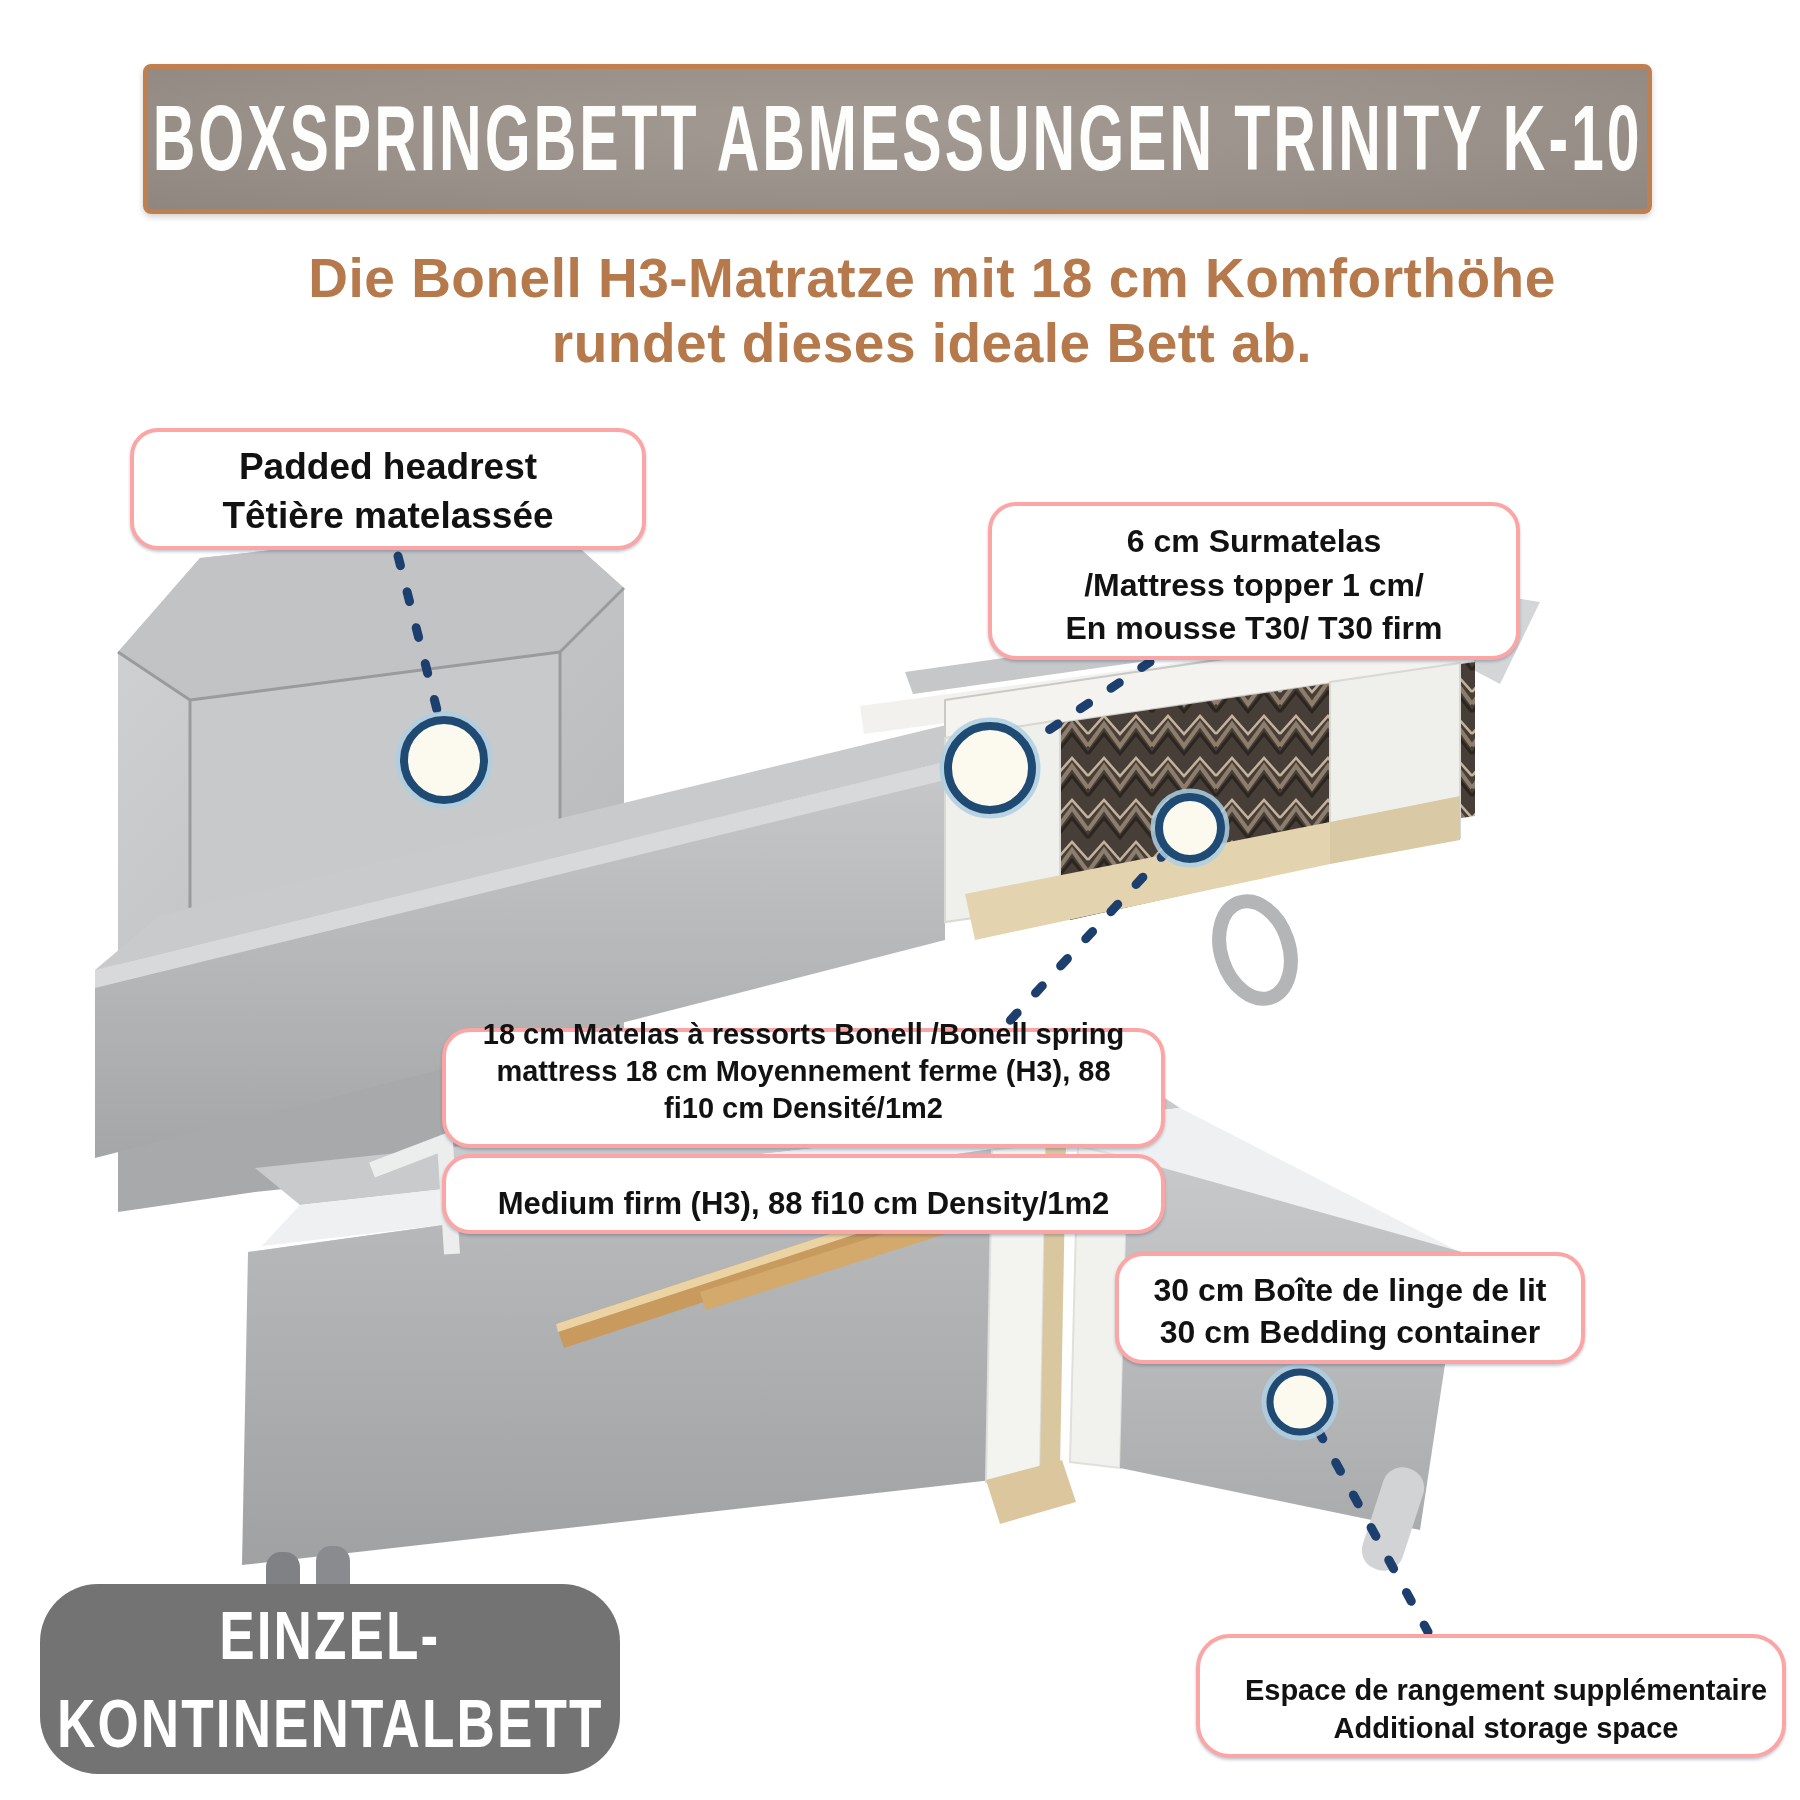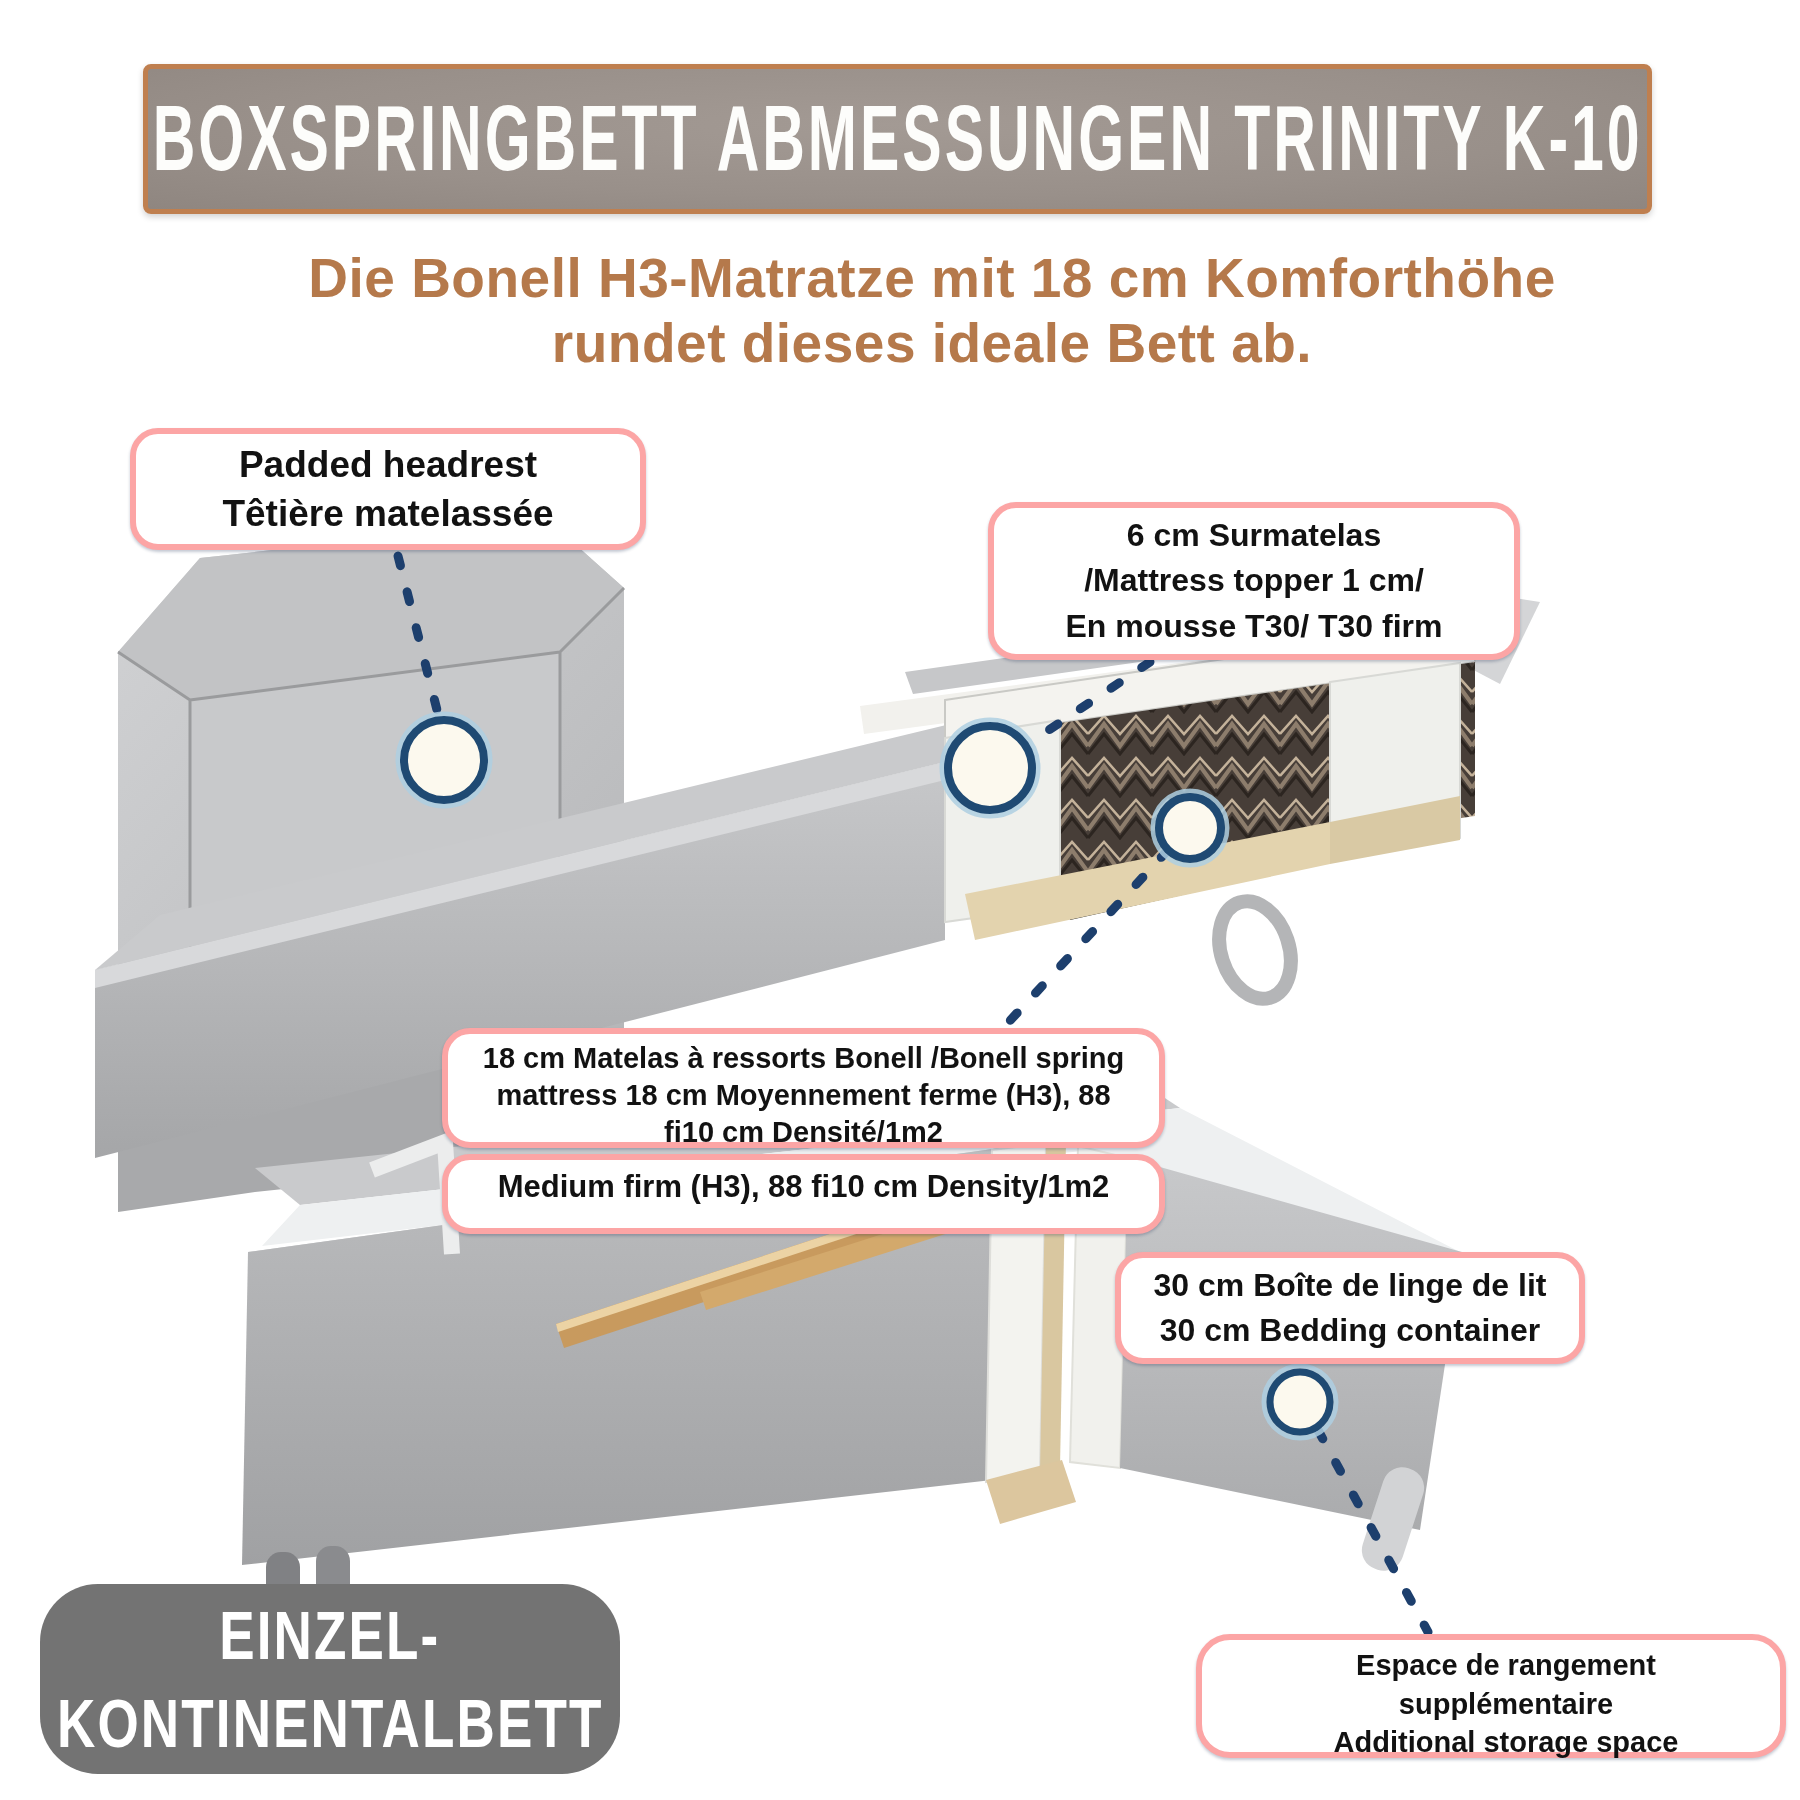--- a/index.html
+++ b/index.html
@@ -19,28 +19,28 @@
     color:#fdfdfb;font-weight:bold;font-size:82px;letter-spacing:.05em;
     transform:scaleX(.72) scaleY(1.12);transform-origin:center;display:inline-block;white-space:nowrap;
   }
   
   .subtitle{
     position:absolute;left:0;top:246px;width:1800px;text-align:center;
     color:#b5794b;font-weight:bold;font-size:55px;line-height:1.18;letter-spacing:.5px;padding-left:32px;
   }
   
   .co{
-    position:absolute;background:#ffffff;border:6px solid #fca5a5;border-radius:28px;
-    box-sizing:border-box;display:flex;flex-direction:column;align-items:center;justify-content:space-between;
+    position:absolute;background:#ffffff;border:4px solid #fca5a5;border-radius:28px;
+    box-sizing:border-box;display:flex;flex-direction:column;align-items:center;justify-content:flex-end;
     text-align:center;font-weight:bold;color:#121212;padding:6px 14px;line-height:1.33;
     box-shadow:0 2px 3px rgba(20,40,80,.25);
   }
   .co-headrest{left:130px;top:428px;width:516px;height:122px;font-size:37px;}
   .co-topper{left:988px;top:502px;width:532px;height:158px;font-size:32px;line-height:1.35;}
-  .co-bonell{left:442px;top:1028px;width:723px;height:120px;font-size:29px;line-height:1.28;padding:6px 22px;}
+  .co-bonell{left:442px;top:1028px;width:723px;height:120px;font-size:29px;line-height:1.28;padding:17px 22px;}
   .co-medium{left:442px;top:1154px;width:723px;height:80px;font-size:31px;}
   .co-container{left:1115px;top:1252px;width:470px;height:112px;font-size:32px;}
   .co-storage{left:1196px;top:1634px;width:590px;height:124px;font-size:29px;border-radius:34px;padding-left:44px;}
   
   .badge{
     position:absolute;left:40px;top:1584px;width:580px;height:190px;background:#737373;border-radius:58px;
     display:flex;flex-direction:column;align-items:center;justify-content:center;
   }
   .badge .cond{
     color:#ffffff;font-weight:bold;font-size:68px;line-height:1.3;letter-spacing:.04em;

